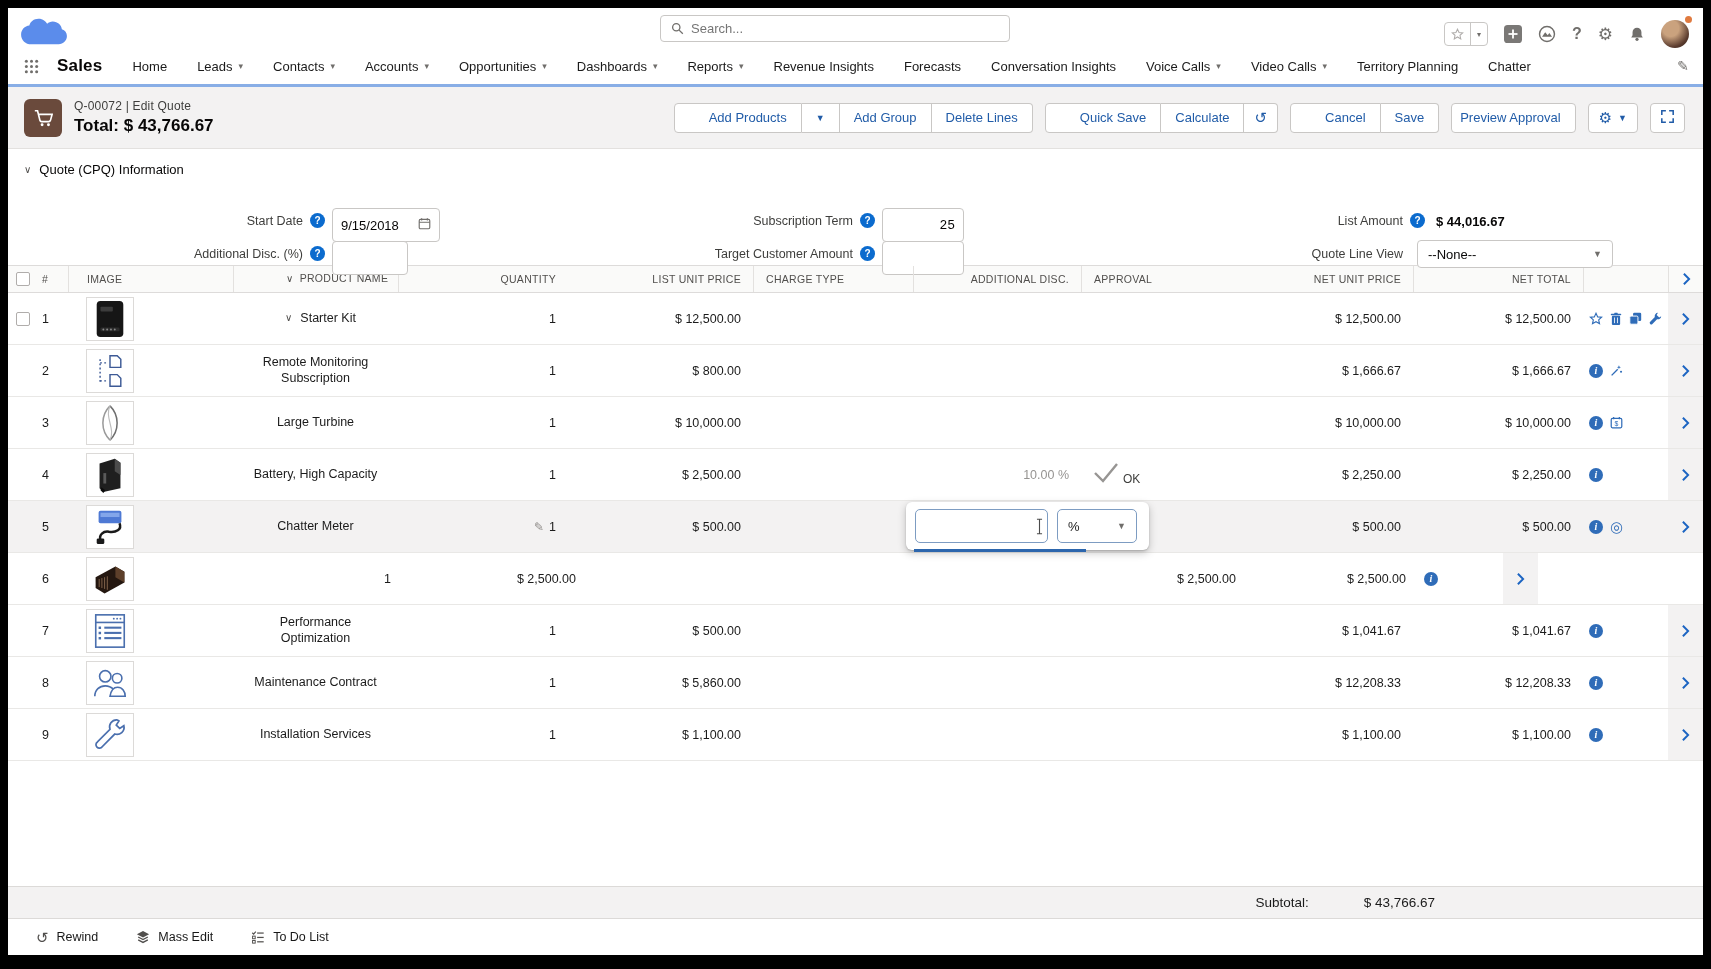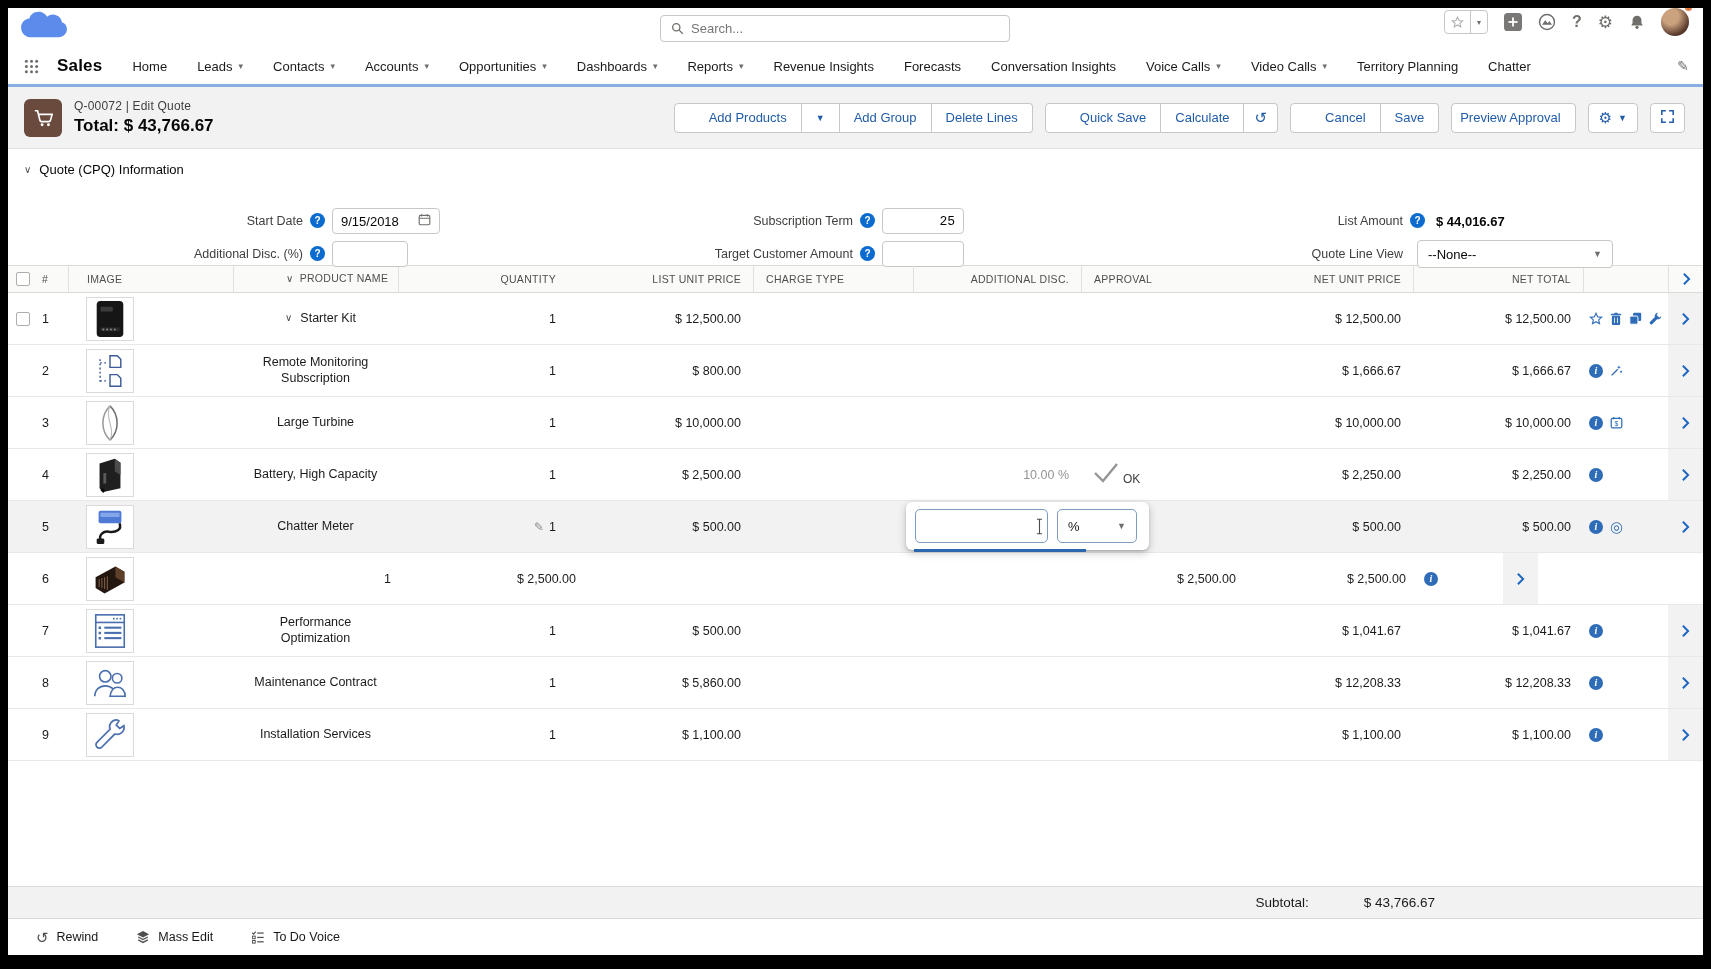--- a/index.html
+++ b/index.html
@@ -1,20 +1,20 @@
 <!DOCTYPE html>
 <html><head>
 <meta charset="utf-8">
 <style>
   * { margin:0; padding:0; box-sizing:border-box; }
   html,body { width:1711px; height:969px; background:#000; font-family:"Liberation Sans","DejaVu Sans",sans-serif; overflow:hidden; }
   .screen { position:absolute; left:8px; top:8px; width:1695px; height:947px; background:#fff; display:flex; flex-direction:column; overflow:hidden; }
 
   
-  .global-header { height:40px; background:#fff; display:flex; align-items:flex-start; position:relative; flex:none; }
+  .global-header { height:40px; background:#fff; display:flex; align-items:flex-end; position:relative; flex:none; }
   .logo-wrap { width:70px; display:flex; align-items:center; padding-left:12px; }
   .search-box { position:absolute; left:652px; top:7px; width:350px; height:27px; border:1px solid #c9c7c5; border-radius:4px; display:flex; align-items:center; padding:0 10px; gap:7px; background:#fff; }
   .search-box input { border:none; outline:none; font-size:13px; color:#706e6b; width:100%; background:transparent; font-family:inherit; }
   .gh-right { margin-left:auto; display:flex; align-items:center; gap:16px; padding-right:14px; color:#706e6b; }
   .fav-combo { display:flex; align-items:center; border:1px solid #c9c7c5; border-radius:4px; height:24px; overflow:hidden; }
   .fav-combo .seg { padding:0 6px; display:flex; align-items:center; height:100%; }
   .fav-combo .seg + .seg { border-left:1px solid #c9c7c5; }
   .gh-icon { display:inline-flex; align-items:center; justify-content:center; font-size:16px; color:#706e6b; }
   .avatar { width:28px; height:28px; border-radius:50%; background:radial-gradient(circle at 35% 30%, #caa27e 0 30%, #5a3b2e 70%, #2e2019); position:relative; }
   .avatar .dot { position:absolute; right:-3px; top:-4px; width:7px; height:7px; border-radius:50%; background:#e07a3f; }
@@ -46,21 +46,21 @@
 
   
   .content { flex:1; background:#fff; position:relative; overflow:hidden; }
   .section-title { padding:13px 0 4px 16px; font-size:13px; color:#080707; display:flex; align-items:center; gap:8px; }
   .sec-chev { font-size:10px; color:#514f4d; }
 
   
   .qform { position:relative; height:84px; }
   .f-label { position:absolute; font-size:12.5px; color:#3e3e3c; text-align:right; }
   .help { display:inline-flex; position:absolute; width:15px; height:15px; border-radius:50%; background:#0b6bce; color:#fff; font-size:10px; font-weight:bold; align-items:center; justify-content:center; }
-  .f-input { position:absolute; height:26px; border:1px solid #c9c7c5; border-radius:4px; background:#fff; font-size:13px; color:#080707; display:flex; align-items:center; padding:8px 8px; }
+  .f-input { position:absolute; height:26px; border:1px solid #c9c7c5; border-radius:4px; background:#fff; font-size:13px; color:#080707; display:flex; align-items:center; padding:16px 8px; }
   .f-input input { border:none; outline:none; width:100%; font-size:13px; font-family:Liberation Mono, monospace; color:#080707; background:transparent; }
   .f-input input.ralign { text-align:right; }
   .f-static { position:absolute; font-size:13px; font-weight:bold; color:#080707; }
   .f-select { position:absolute; height:28px; border:1px solid #c9c7c5; border-radius:4px; background:#fff; font-size:13px; color:#080707; display:flex; align-items:center; justify-content:space-between; padding:0 10px; }
   .f-select .caret { font-size:9px; color:#706e6b; }
 
   
   .qtable { width:100%; }
   .thead { display:flex; height:28px; background:#fafaf9; border-top:1px solid #dddbda; border-bottom:1px solid #dddbda; align-items:center; font-size:10.5px; color:#514f4d; letter-spacing:.3px; }
   .th { display:flex; align-items:center; height:100%; padding:0 12px; white-space:nowrap; }
@@ -770,16 +770,16 @@
         <span class="fi">
           <svg viewBox="0 0 16 16" width="14" height="14">
             <path d="M1.5 3.2 3 4.7 5.5 1.8" fill="none" stroke="#514f4d" stroke-width="1.4"></path>
             <line x1="7" y1="3.5" x2="14.5" y2="3.5" stroke="#514f4d" stroke-width="1.4"></line>
             <rect x="1.8" y="7" width="3" height="3" fill="none" stroke="#514f4d" stroke-width="1.1"></rect>
             <line x1="7" y1="8.5" x2="14.5" y2="8.5" stroke="#514f4d" stroke-width="1.4"></line>
             <rect x="1.8" y="12" width="3" height="3" fill="none" stroke="#514f4d" stroke-width="1.1"></rect>
             <line x1="7" y1="13.5" x2="14.5" y2="13.5" stroke="#514f4d" stroke-width="1.4"></line>
           </svg>
         </span>
-        <span>To Do Voice</span>
+        <span>To Do List</span>
       </span>
     </footer>
 </div>
 
 </body></html>

